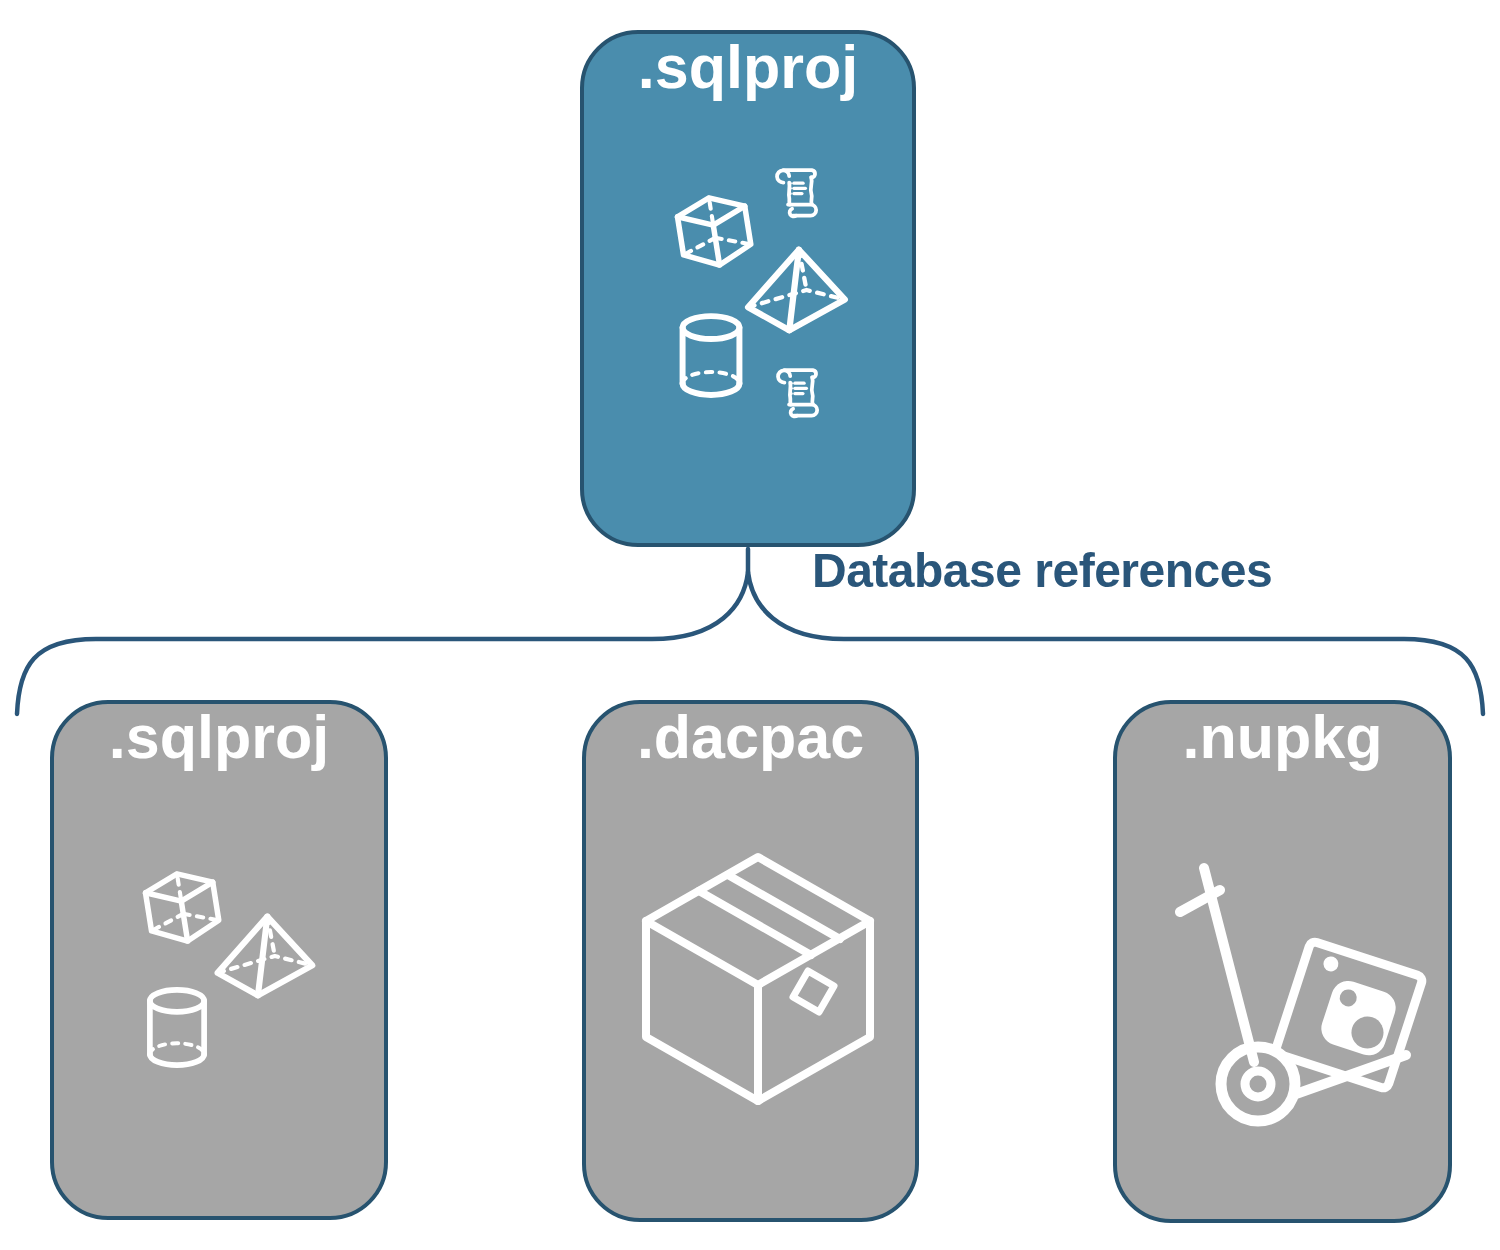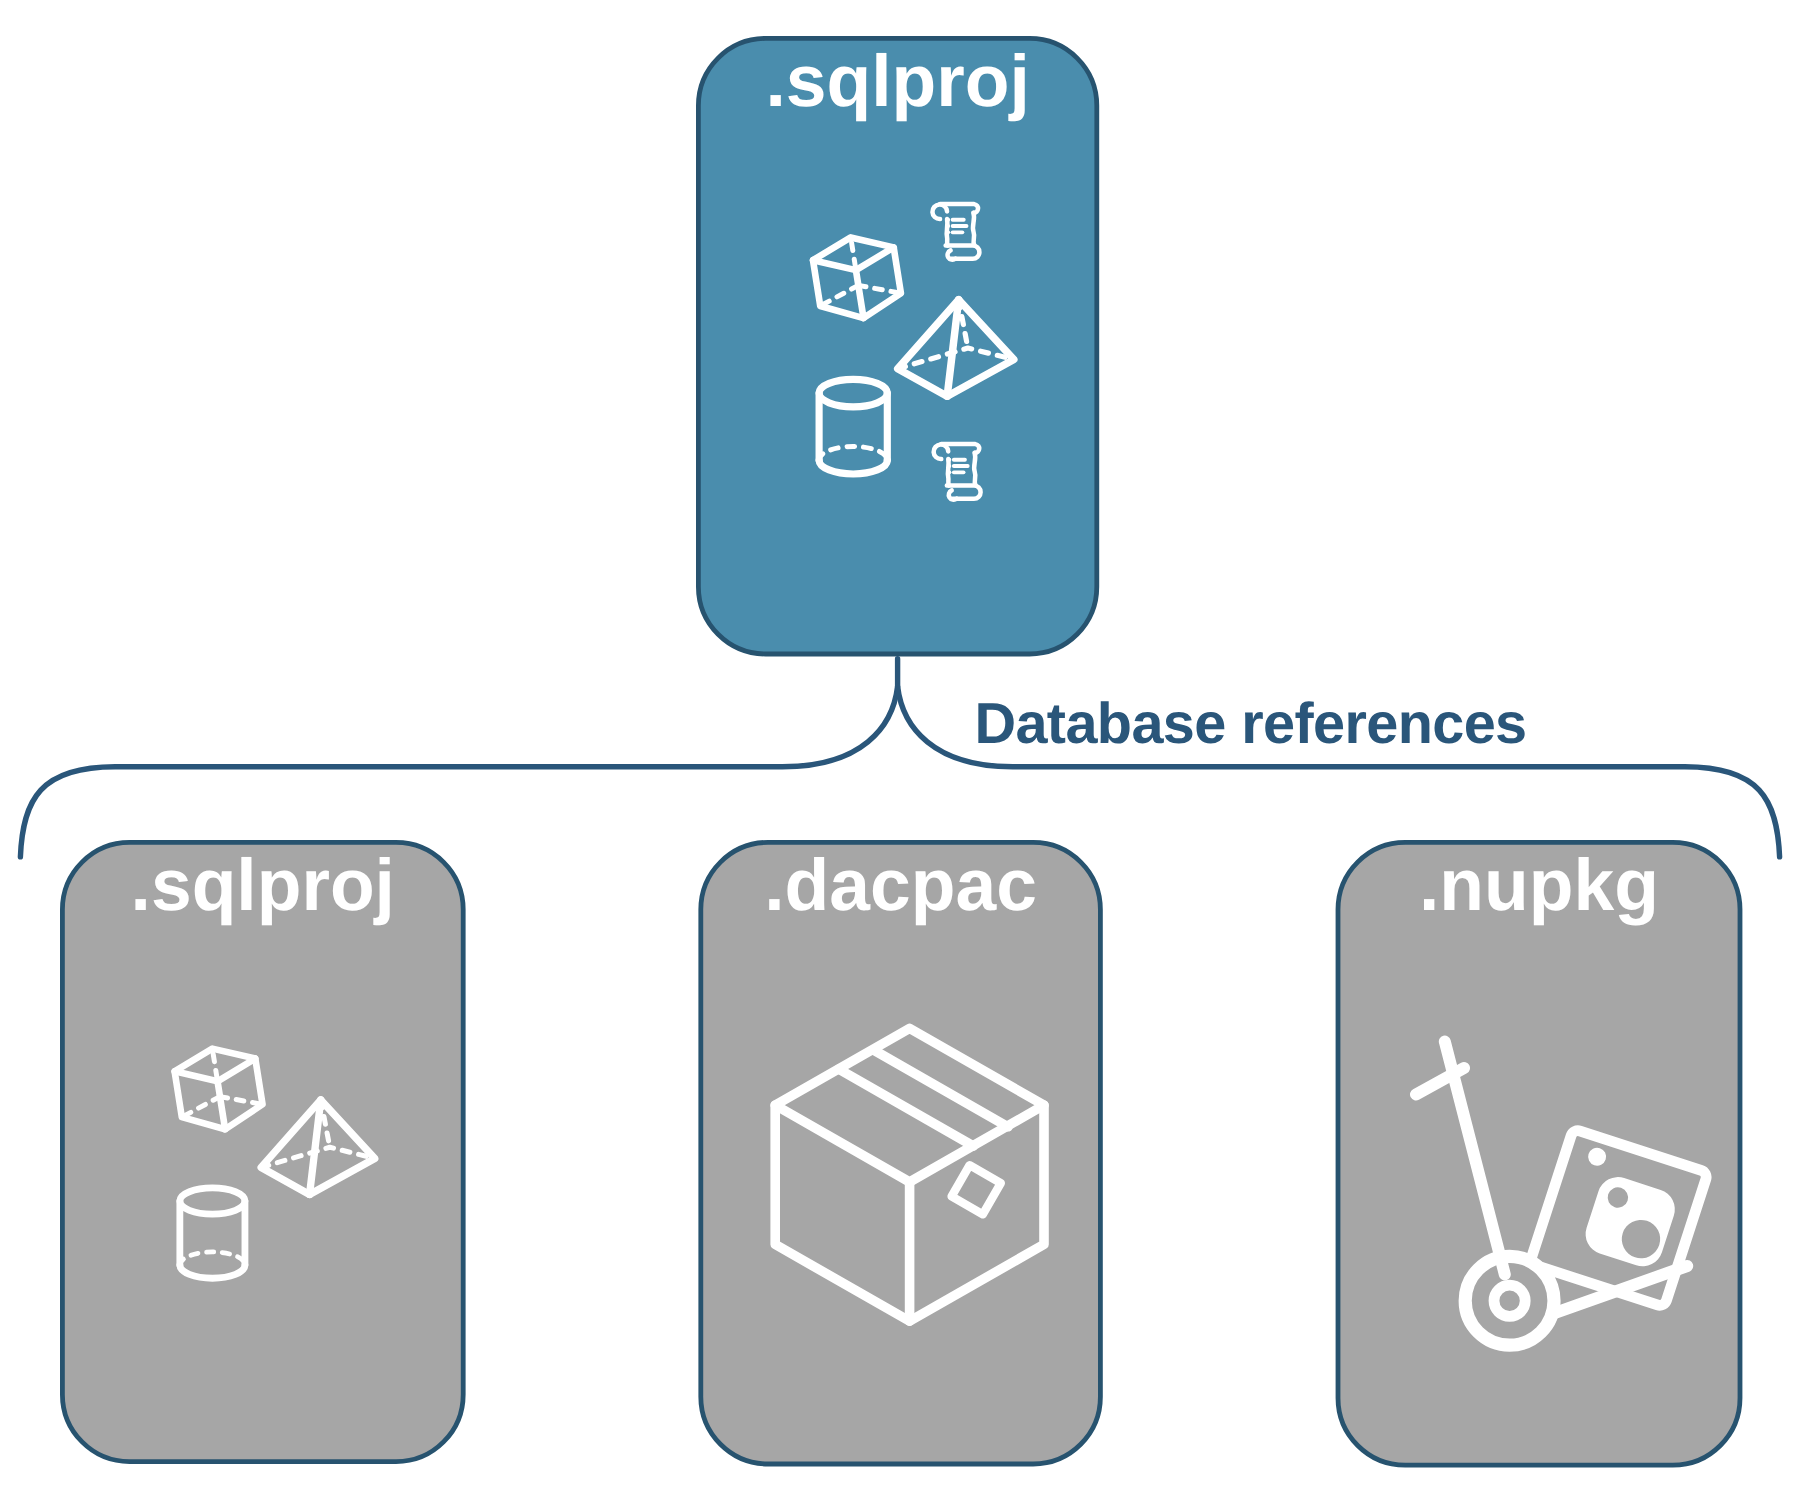--- a/index.html
+++ b/index.html
@@ -18,21 +18,21 @@
   .node{position:absolute;border:4.5px solid var(--node-border);border-radius:58px;}
   .node.root{background:var(--root-fill);}
   .node.child{background:var(--child-fill);}
   .node-label{display:block;text-align:center;color:var(--node-label-text);
     font-weight:800;font-size:61px;letter-spacing:0;line-height:1.1;}
   .icon{position:absolute;}
   .icon svg{display:block;width:100%;height:100%;}
   .brace-layer{position:absolute;left:0;top:0;width:1500px;height:1250px;pointer-events:none;}
   .brace-layer path{fill:none;stroke:var(--connector);stroke-width:4.5;
     stroke-linecap:round;stroke-linejoin:round;}
-  .connector-label{position:absolute;left:812px;top:576px;font-weight:700;
+  .connector-label{position:absolute;left:812px;top:543px;font-weight:700;
     font-size:48px;letter-spacing:-0.5px;color:var(--connector-label-text);white-space:nowrap;}
   .stroke-icon{fill:none;stroke:#ffffff;stroke-linecap:round;stroke-linejoin:round;}
   .knockout{fill:var(--child-fill);}
   .rot-cube{transform:rotate(-9deg);}
 </style>
 </head>
 <body>
 
 <div class="canvas">
 

